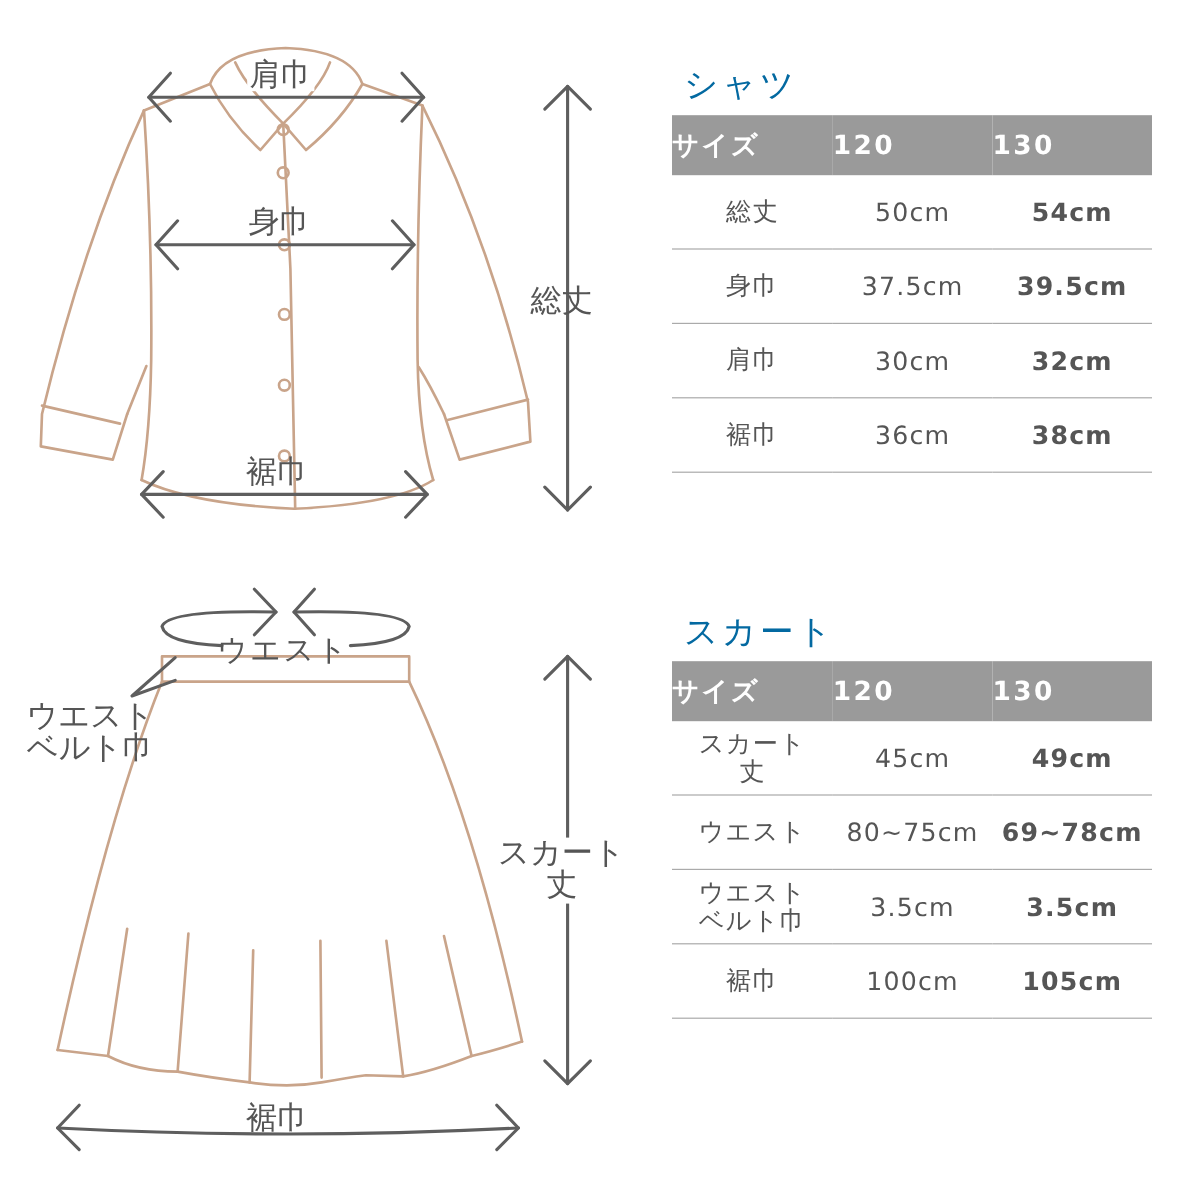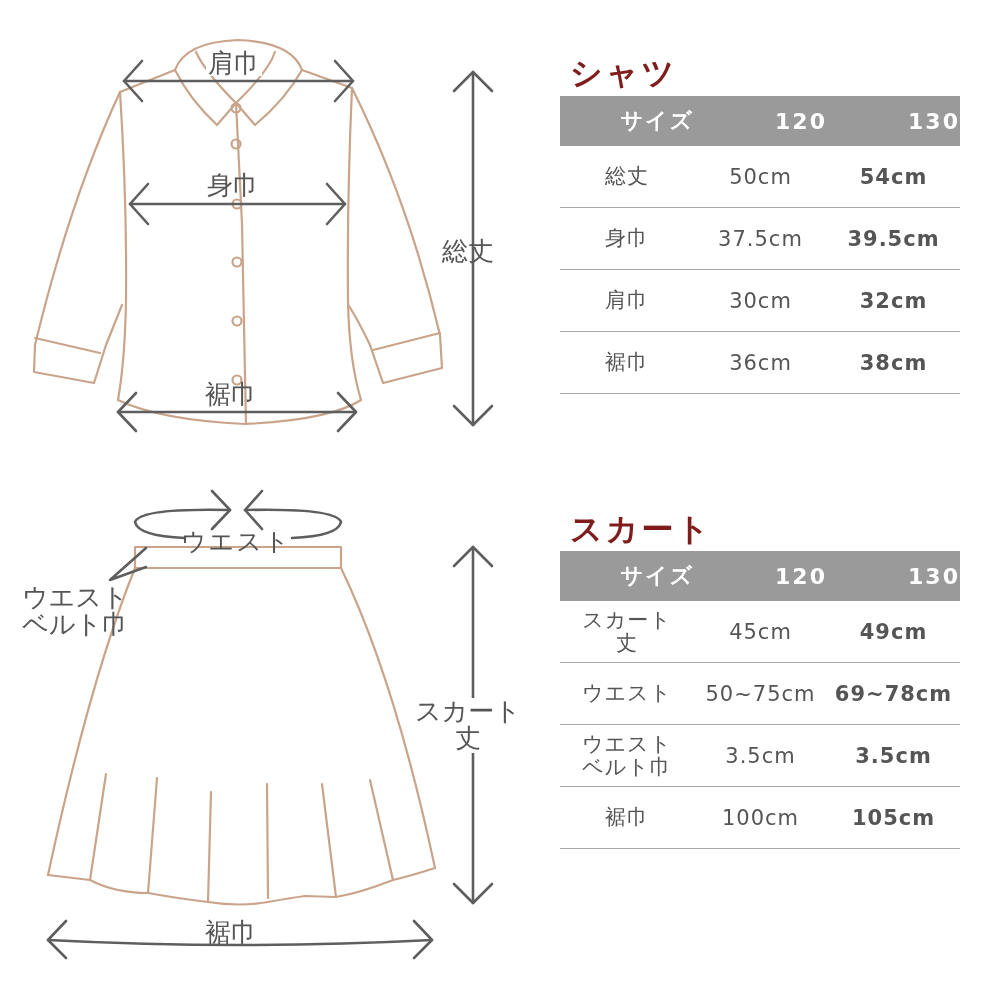--- a/index.html
+++ b/index.html
@@ -9,29 +9,29 @@
     font-family: "DejaVu Sans", sans-serif; color: #555555;
   }
   .illus { position: absolute; left: 0; top: 0; width: 1000px; height: 1000px; }
   .lbl {
     position: absolute; color: #555555; font-size: 26px; line-height: 1;
     white-space: nowrap; background: transparent;
   }
   .lbl.bg { background: #ffffff; padding: 0 2px; }
   .lbl.stack { text-align: center; line-height: 1.05; }
   .section-title {
-    position: absolute; left: 570px; font-size: 32px; font-weight: bold;
-    color: #7f1d1d; letter-spacing: 3px;
+    position: absolute; left: 570px; font-size: 28px; font-weight: normal;
+    color: #0369a1; letter-spacing: 3px;
   }
   table.size {
     position: absolute; left: 560px; width: 400px; border-collapse: collapse;
   }
   table.size th {
     background: #9a9a9a; color: #ffffff; font-weight: bold; font-size: 22px;
-    height: 50px; letter-spacing: 2px; text-align: right; padding: 0;
+    height: 50px; letter-spacing: 2px; text-align: left; padding: 0;
   }
   table.size td {
     text-align: center; font-size: 21px; color: #555555; letter-spacing: 1px;
     border-bottom: 1.5px solid #aaaaaa; padding: 0; height: 61px;
   }
   table.size td.rowlabel { width: 134px; line-height: 1.05; }
   table.size td.c120 { width: 133px; }
   table.size td.c130 { width: 133px; font-weight: bold; }
   .shirt-table { top: 96px; }
   .skirt-table { top: 551px; }
@@ -193,21 +193,21 @@
         <div>スカート</div>
         <div>丈</div>
       </td>
       <td class="c120">45cm</td>
       <td class="c130">49cm</td>
     </tr>
     <tr>
       <td class="rowlabel">
         <div>ウエスト</div>
       </td>
-      <td class="c120">50~75cm</td>
+      <td class="c120">80~75cm</td>
       <td class="c130">69~78cm</td>
     </tr>
     <tr>
       <td class="rowlabel">
         <div>ウエスト</div>
         <div>ベルト巾</div>
       </td>
       <td class="c120">3.5cm</td>
       <td class="c130">3.5cm</td>
     </tr>

